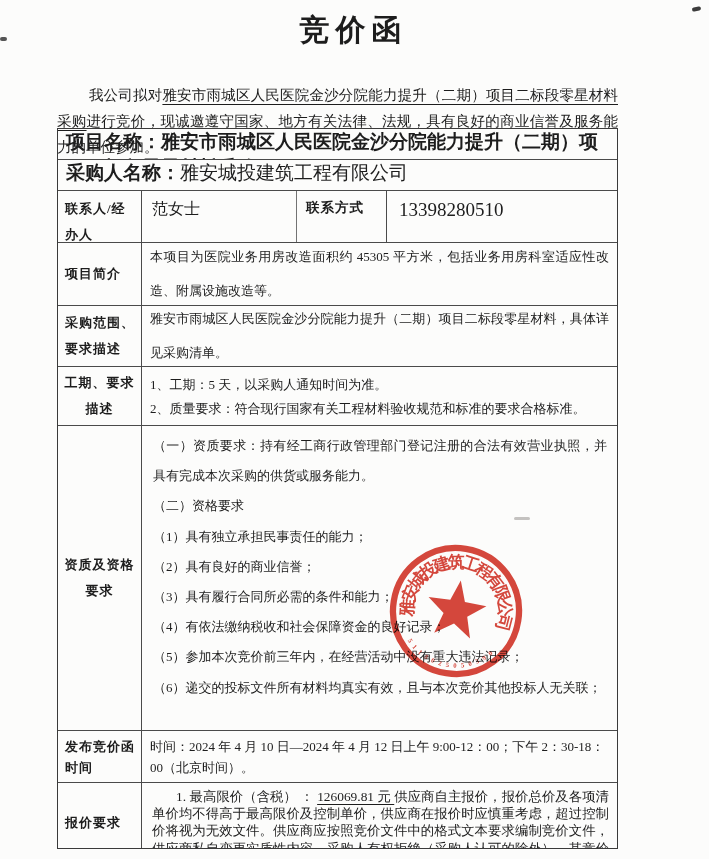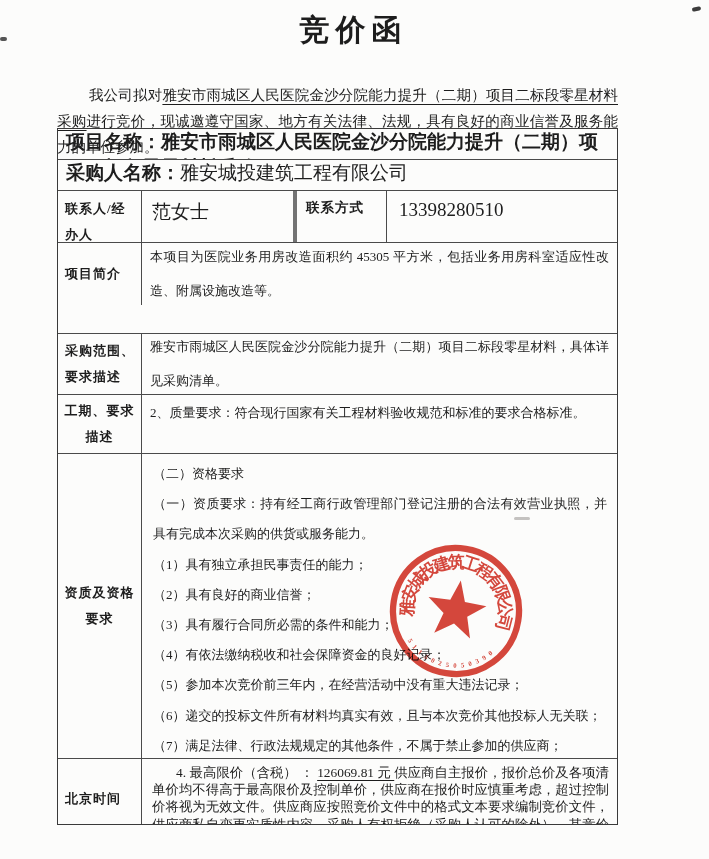--- a/index.html
+++ b/index.html
@@ -35,29 +35,29 @@
     display:flex; align-items:center; padding:4px 4px 4px 7px;
     line-height:26px; letter-spacing:1px;
   }
   .lab.ctr { text-align:center; justify-content:center; padding-left:4px; }
   .val { flex:1; padding:4px 8px; display:flex; align-items:center; }
   .full { flex:1; display:flex; align-items:flex-start; padding:0 8px; font-size:19px; }
   .b { font-weight:bold; }
 
   .r1 { height:30px; } .r2 { height:31px; }
   .r3 { height:52px; }
-  .r3 .c-name { width:155px; flex:0 0 155px; border-right:4px solid #737373;
-      padding:8px 8px 0 10px; font-size:19px; }
+  .r3 .c-name { width:155px; flex:0 0 155px; border-right:1px solid #737373;
+      padding:8px 8px 0 10px; font-size:16px; }
   .r3 .c-mlab { width:90px; flex:0 0 90px; border-right:1px solid #4a4a4a;
       padding:8px 16px 0 9px; font-weight:bold; font-size:13.5px; letter-spacing:1px; }
   .r3 .c-phone { flex:1; padding:8px 8px 0 12px; font-size:19px;
       font-family:"Liberation Serif","DejaVu Serif",serif; }
   .r3 .lab { align-items:flex-start; padding-top:5px; }
 
-  .r4 { height:63px; } .r5 { height:61px;margin-top:28px; }
+  .r4 { height:63px; } .r5 { height:61px; }
   .dbl { line-height:34px; text-align:justify; }
   .r6 { height:59px; }
   .r6 .val { display:block; padding-top:6px; line-height:24px; }
   .r7 { height:305px; }
   .r7 .val { display:block; padding:5px 10px 0 11px; line-height:30.2px; text-align:justify; }
   .r8 { height:52px; }
   .r8 .val { line-height:21px; display:flex; align-items:center; }
   .r8 .lab { line-height:21px; }
   .r9 { height:66px; }
   .r9 .val { display:block; font-size:13.4px; line-height:17.2px;
@@ -116,43 +116,47 @@
   </div>
 
   <div class="row r5">
     <div class="cell lab">采购范围、要求描述</div>
     <div class="cell val dbl">雅安市雨城区人民医院金沙分院能力提升（二期）项目二标段零星材料，具体详见采购清单。</div>
   </div>
 
   <div class="row r6">
     <div class="cell lab ctr">工期、要求描述</div>
     <div class="cell val">
+      <div>1、工期：5 天，以采购人通知时间为准。</div>
       <div>2、质量要求：符合现行国家有关工程材料验收规范和标准的要求合格标准。</div>
     </div>
   </div>
 
   <div class="row r7">
     <div class="cell lab ctr">资质及资格要求</div>
     <div class="cell val">
+      <div>（一）资质要求：持有经工商行政管理部门登记注册的合法有效营业执照，并具有完成本次采购的供货或服务能力。</div>
       <div>（二）资格要求</div>
-      <div>（一）资质要求：持有经工商行政管理部门登记注册的合法有效营业执照，并具有完成本次采购的供货或服务能力。</div>
       <div>（1）具有独立承担民事责任的能力；</div>
       <div>（2）具有良好的商业信誉；</div>
       <div>（3）具有履行合同所必需的条件和能力；</div>
       <div>（4）有依法缴纳税收和社会保障资金的良好记录；</div>
       <div>（5）参加本次竞价前三年内，在经营活动中没有重大违法记录；</div>
       <div>（6）递交的投标文件所有材料均真实有效，且与本次竞价其他投标人无关联；</div>
-      <div>（7）满足法律、行政法规规定的其他条件，不属于禁止参加的供应商；</div>
     </div>
   </div>
 
+  <div class="row r8">
+    <div class="cell lab">发布竞价函时间</div>
+    <div class="cell val">时间：2024 年 4 月 10 日—2024 年 4 月 12 日上午 9:00-12：00；下午 2：30-18：00（北京时间）。</div>
+  </div>
 
   <div class="row r9">
-    <div class="cell lab">北京时间</div>
-    <div class="cell val"><span>4. 最高限价（含税） ： </span><span class="q-uline">126069.81 元 </span><span>供应商自主报价，报价总价及各项清单价均不得高于最高限价及控制单价，供应商在报价时应慎重考虑，超过控制价将视为无效文件。供应商应按照竞价文件中的格式文本要求编制竞价文件，供应商私自变更实质性内容，采购人有权拒绝（采购人认可的除外），其竞价文件作无效响应处理。</span></div>
+    <div class="cell lab">报价要求</div>
+    <div class="cell val"><span>1. 最高限价（含税） ： </span><span class="q-uline">126069.81 元 </span><span>供应商自主报价，报价总价及各项清单价均不得高于最高限价及控制单价，供应商在报价时应慎重考虑，超过控制价将视为无效文件。供应商应按照竞价文件中的格式文本要求编制竞价文件，供应商私自变更实质性内容，采购人有权拒绝（采购人认可的除外），其竞价文件作无效响应处理。</span></div>
   </div>
 
 </div>
 
 <svg class="stamp" id="stamp-svg" viewBox="0 0 200 200">
   <circle class="stamp-ring" cx="100" cy="100" r="90"></circle>
   <polygon class="stamp-star" points="100,56 110.6,85.4 141.8,86.4 117.1,105.6 125.9,135.6 100,118 74.1,135.6 82.9,105.6 58.2,86.4 89.4,85.4"></polygon>
 <text x="100" y="38" transform="rotate(-95.33333333333333 100 100)" class="stamp-char">雅</text>
     <text x="100" y="38" transform="rotate(-78 100 100)" class="stamp-char">安</text>
     <text x="100" y="38" transform="rotate(-60.66666666666667 100 100)" class="stamp-char">城</text>

